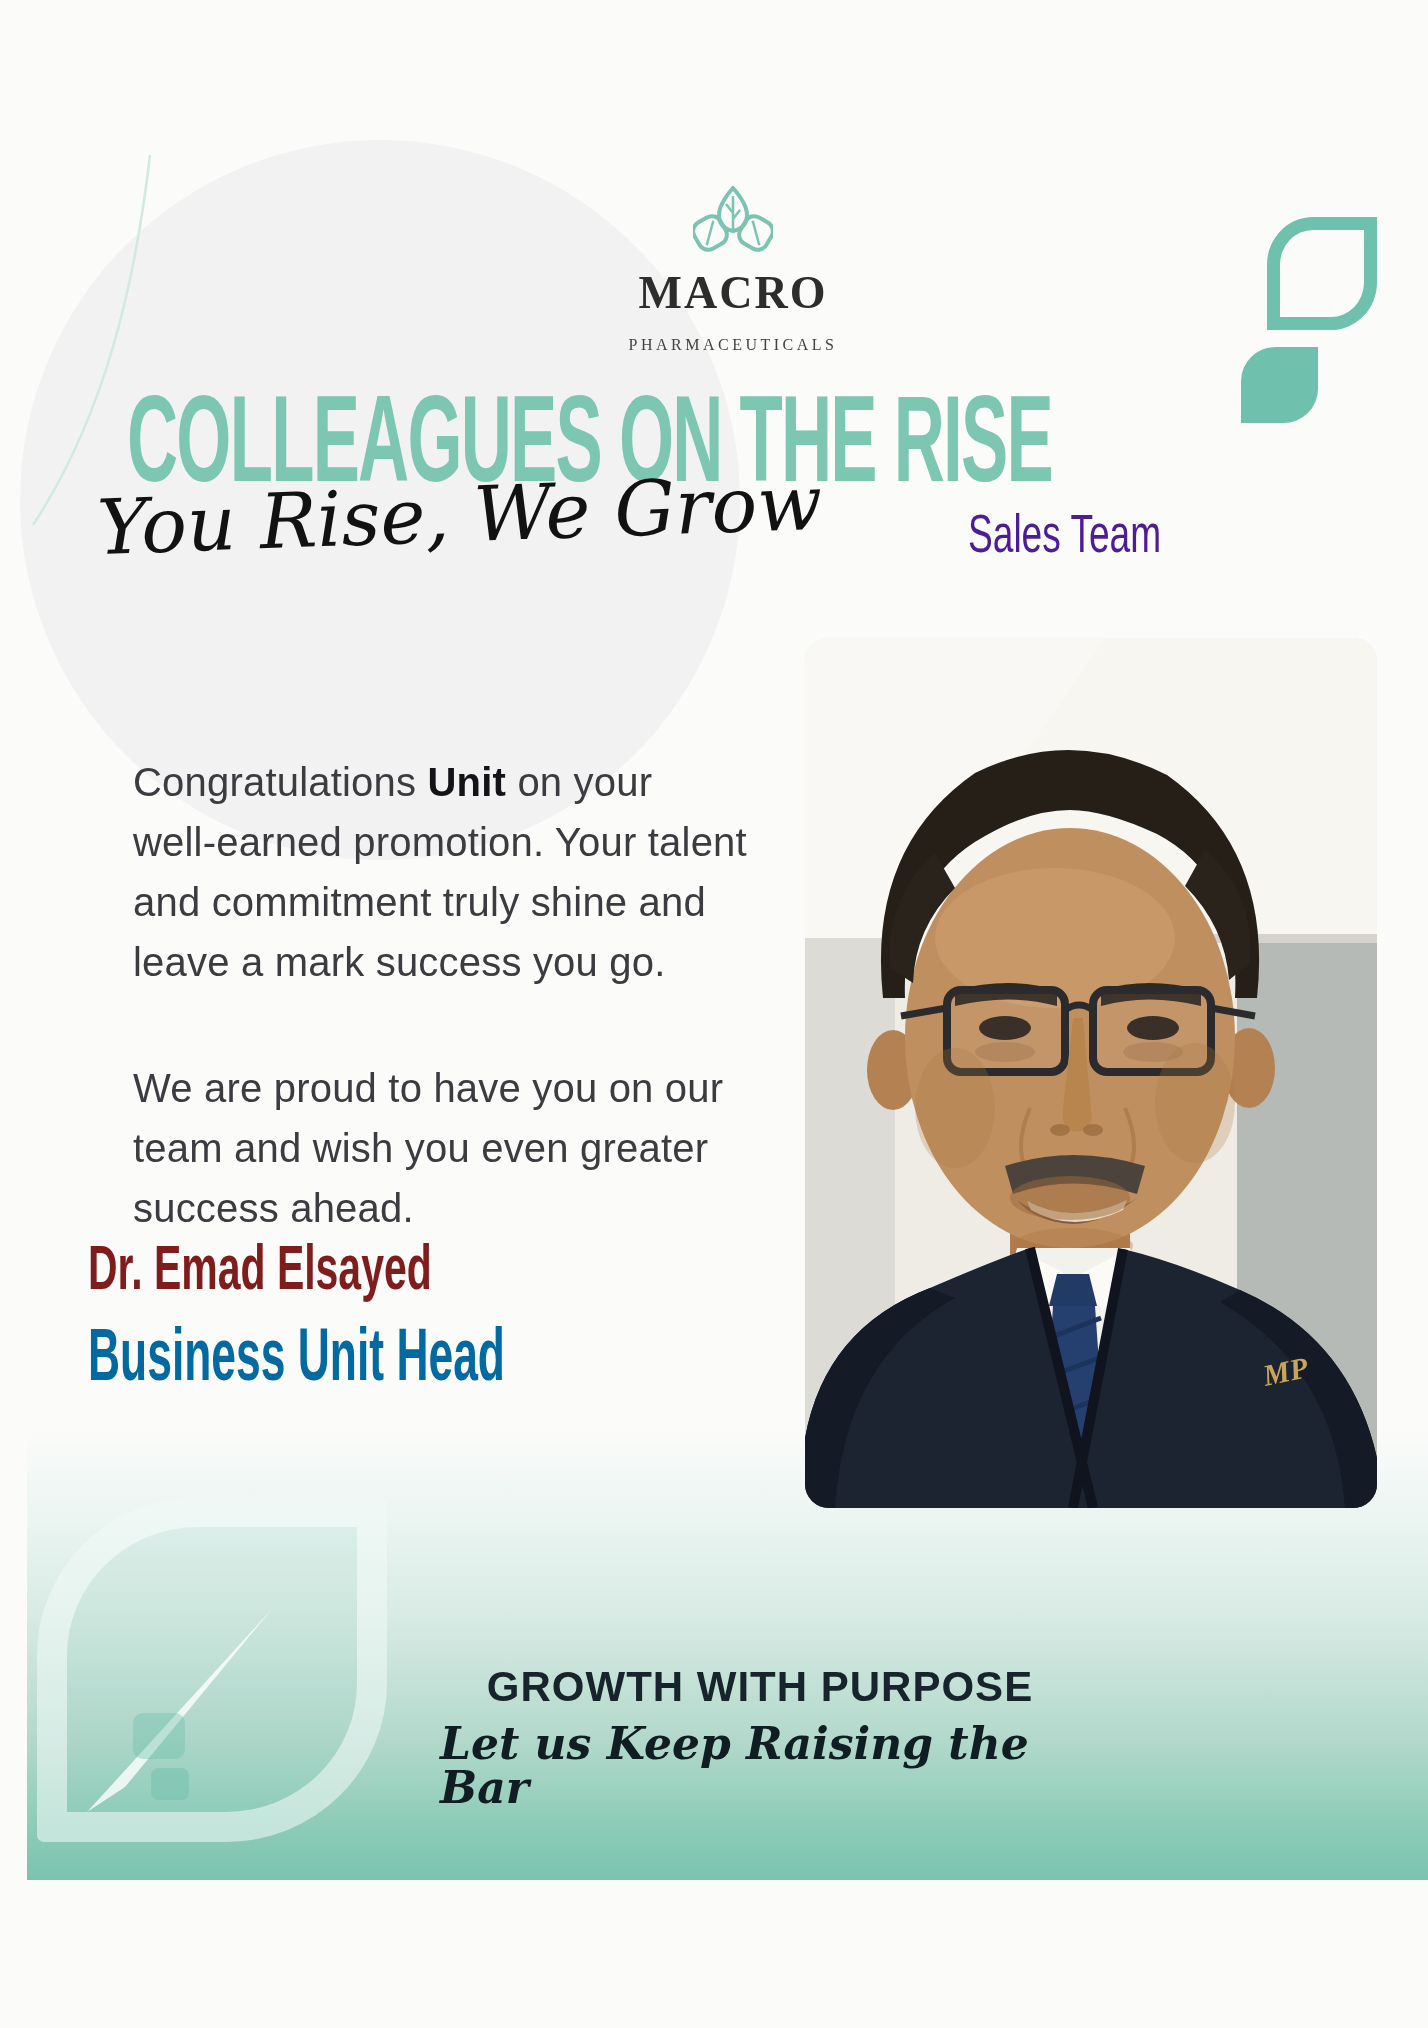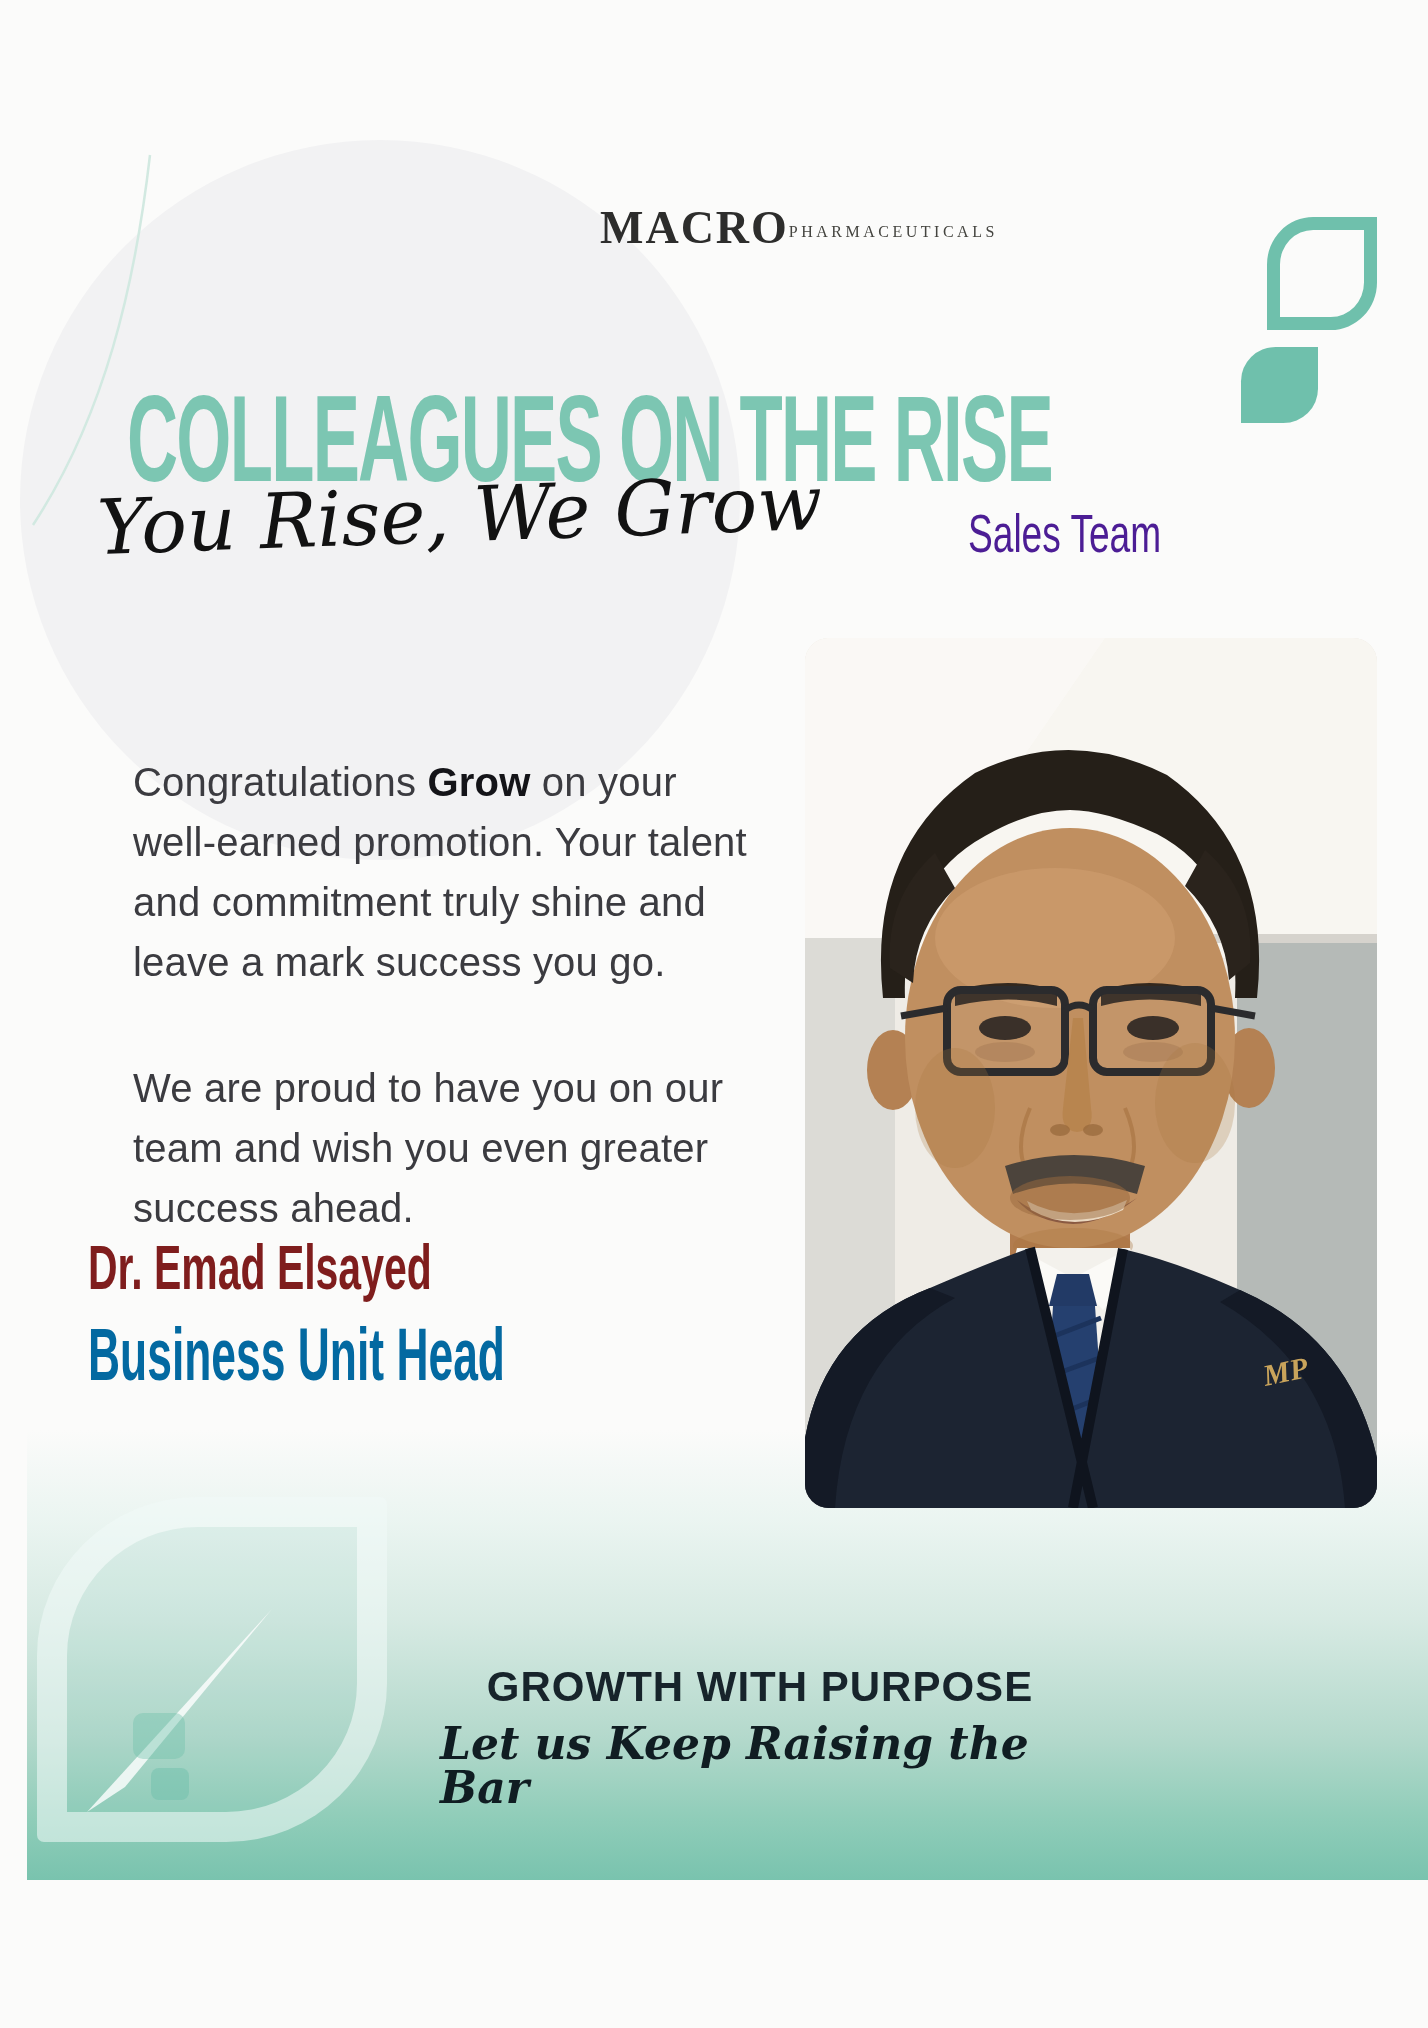--- a/index.html
+++ b/index.html
@@ -9,21 +9,21 @@
   }
   
   .blob{
     position:absolute;left:20px;top:140px;width:720px;height:720px;
     border-radius:50%;background:#f2f2f3;
   }
   .arc{position:absolute;left:25px;top:145px;}
   
   .logo{
     position:absolute;left:600px;top:186px;width:266px;
-    display:flex;align-items:center;text-align:center;
+    display:flex;flex-direction:column;align-items:center;text-align:center;
   }
   .logo-name{
     margin-top:14px;font-family:"Liberation Serif",serif;font-weight:700;
     font-size:46px;letter-spacing:2px;color:#2d2d2c;line-height:1;
   }
   .logo-sub{
     margin-top:21px;font-family:"Liberation Serif",serif;font-size:16px;
     letter-spacing:3.5px;color:#44443f;line-height:1;
   }
   
@@ -135,21 +135,21 @@
 
   <h1 class="headline">
     <span class="condense">COLLEAGUES ON THE RISE</span>
   </h1>
   <div class="script-sub">You Rise, We Grow</div>
   <div class="team">
     <span class="condense">Sales Team</span>
   </div>
 
   <div class="message">
-    <p><span>Congratulations </span><strong>Grow</strong><span> on your
+    <p><span>Congratulations </span><strong>Unit</strong><span> on your
 well-earned promotion. Your talent
 and commitment truly shine and
 leave a mark success you go.</span></p>
     <p>We are proud to have you on our
 team and wish you even greater
 success ahead.</p>
   </div>
 
   <div class="person-name">
     <span class="condense">Dr. Emad Elsayed</span>

